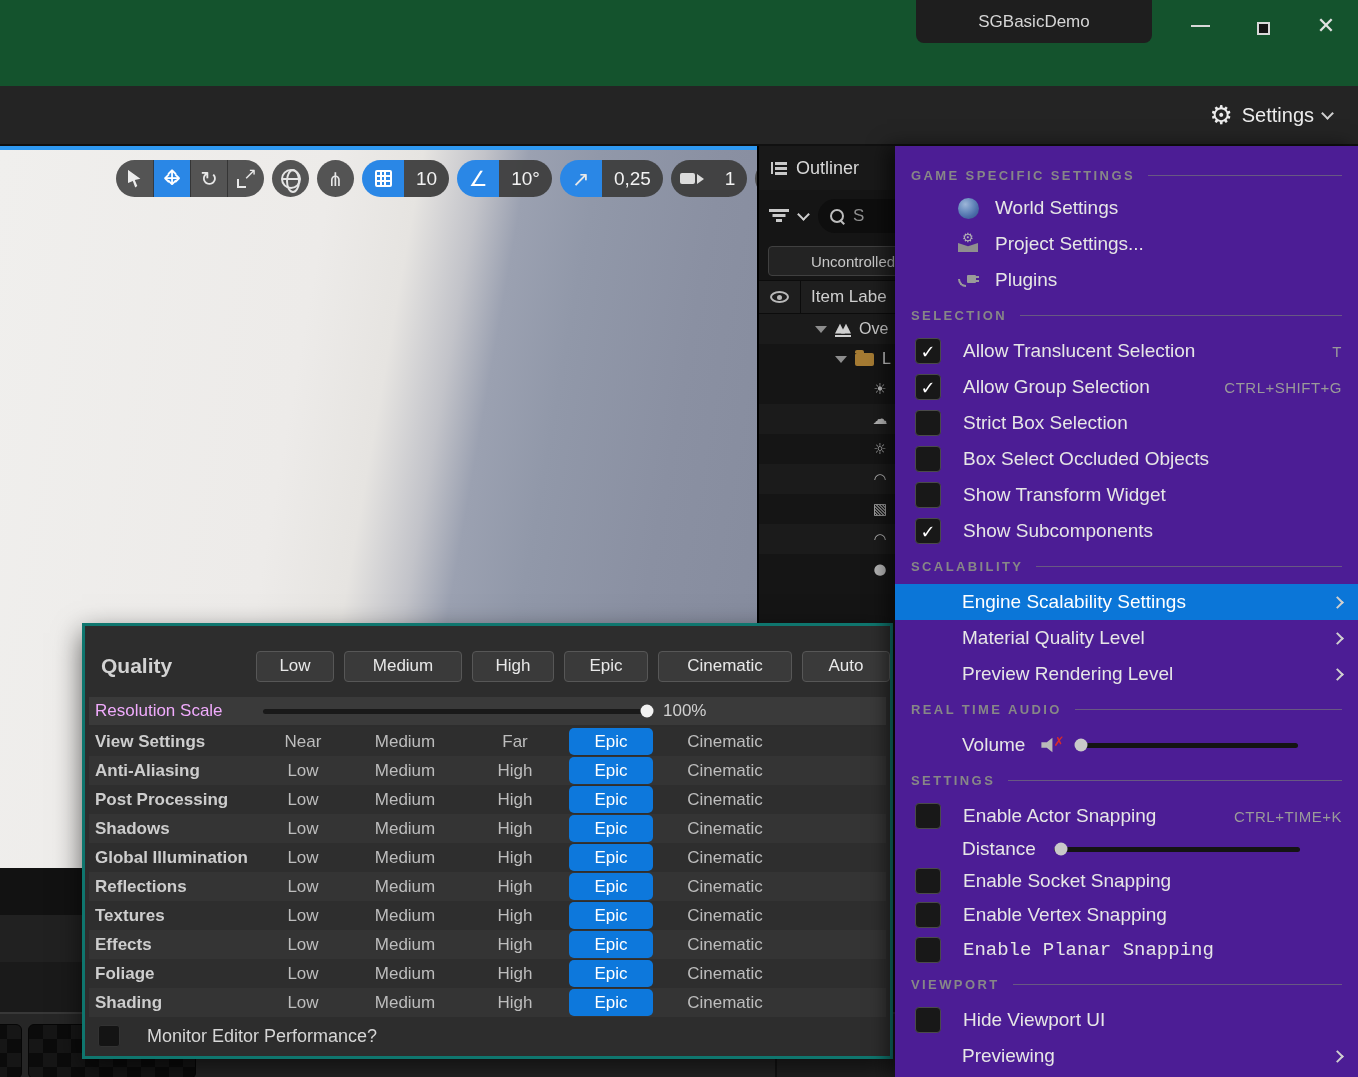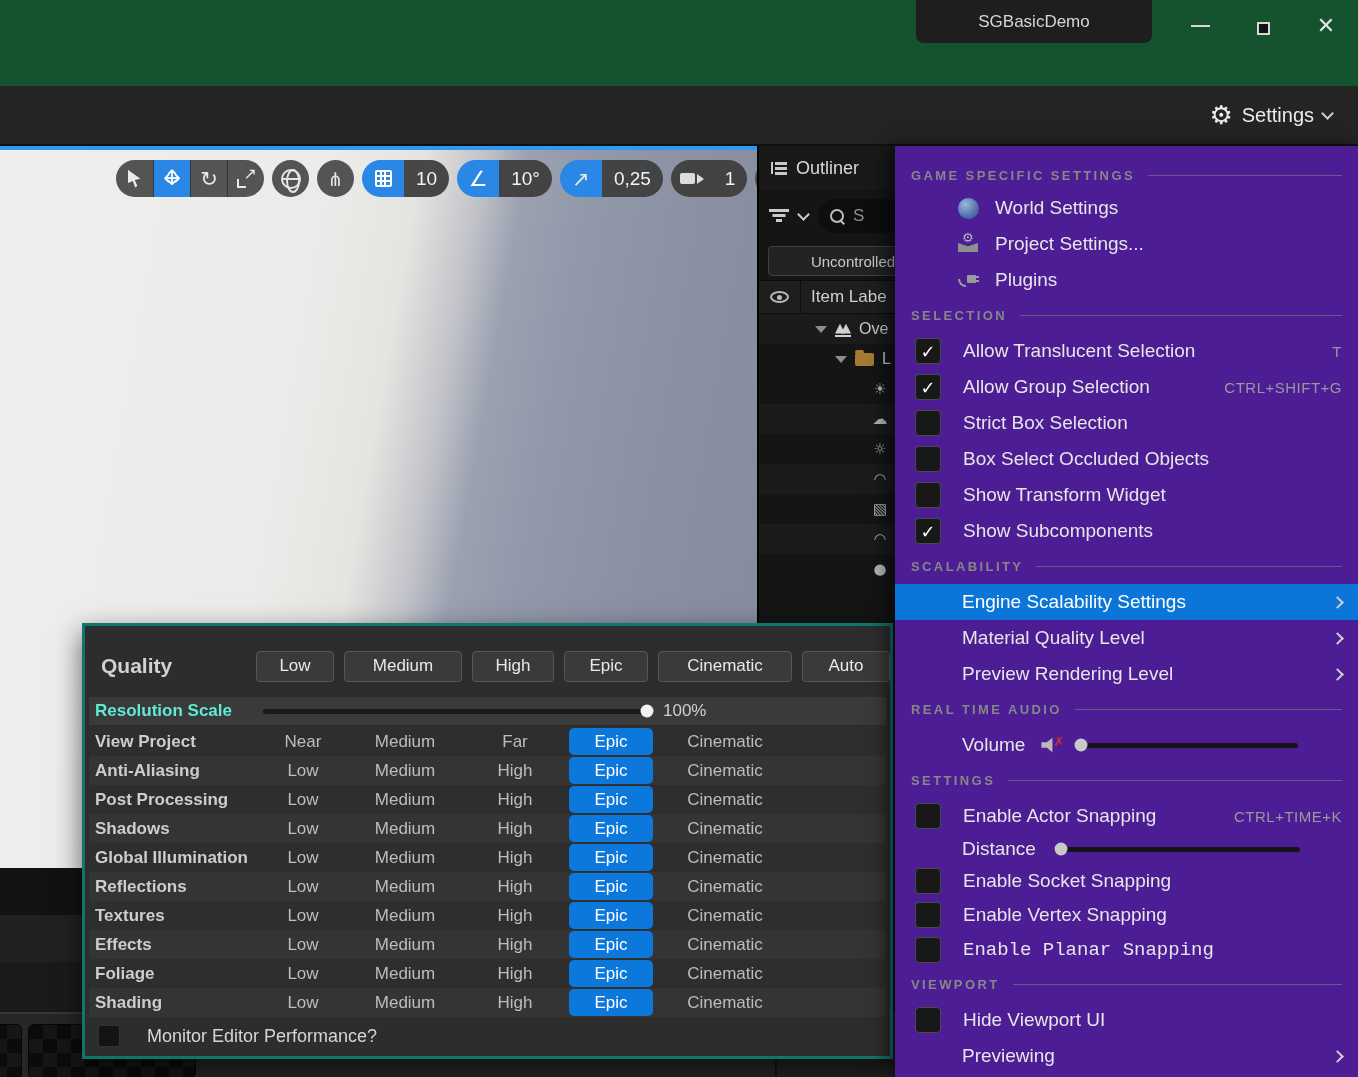--- a/index.html
+++ b/index.html
@@ -175,21 +175,21 @@
   
   #scal-panel { position:absolute; left:82px; top:575px; width:811px; height:436px; background:#2d2d2d;
                 border:3px solid #0f766e; box-shadow:0 10px 26px rgba(0,0,0,.6); z-index:20;margin-top:48px; }
   .q-row { position:absolute; left:0; top:24px; right:0; height:32px; display:flex; align-items:center; }
   .q-label { width:160px; padding-left:16px; font-size:21px; font-weight:bold; color:#d2d2d2; }
   .q-btns { display:flex; gap:10px; margin-left:16px; }
   .q-btn { height:31px; background:#3a3a3a; border:1px solid #575757; border-radius:4px; color:#e8e8e8;
            font-size:17px; display:flex; align-items:center; justify-content:center; cursor:pointer; }
   .res-row { position:absolute; left:4px; right:4px; top:71px; height:28px; background:#3a3a3a;
              display:flex; align-items:center; }
-  .res-label { width:174px; padding-left:6px; font-weight:bold; font-size:17px; color:#5eead4; }
+  .res-label { width:174px; padding-left:6px; font-weight:normal; font-size:17px; color:#f0abfc; }
   .res-slider { position:relative; width:384px; height:5px; background:#191919; border-radius:3px; }
   .res-slider .knob { position:absolute; top:50%; width:13px; height:13px; border-radius:50%;
       background:#f2f2f2; transform:translate(-50%,-50%); }
   .res-value { margin-left:16px; font-size:17px; color:#d0d0d0; }
   .sc-table { position:absolute; left:4px; right:4px; top:101px; }
   .sc-row { display:grid; grid-template-columns:170px 88px 116px 104px 88px 140px 1fr; align-items:center;
             height:29px; }
   .sc-row.even { background:#2e2e2e; } .sc-row.odd { background:#343434; }
   .sc-label { padding-left:6px; font-weight:bold; font-size:17px; color:#cdcdcd; }
   .sc-cell { text-align:center; font-size:17px; color:#bdbdbd; cursor:pointer;
@@ -384,21 +384,21 @@
   </div>
   <div class="res-row">
     <span class="res-label">Resolution Scale</span>
     <div class="res-slider">
       <span class="knob" id="res-knob" style="left: 100%;"></span>
     </div>
     <span class="res-value">100%</span>
   </div>
   <div class="sc-table" id="sc-table">
       <div class="sc-row even">
-        <div class="sc-label">View Project</div>
+        <div class="sc-label">View Settings</div>
         <div class="sc-cell">Near</div>
         <div class="sc-cell">Medium</div>
         <div class="sc-cell">Far</div>
         <div class="sc-cell sel">Epic</div>
         <div class="sc-cell">Cinematic</div>
         <div></div>
       </div>
       <div class="sc-row odd">
         <div class="sc-label">Anti-Aliasing</div>
         <div class="sc-cell">Low</div>

